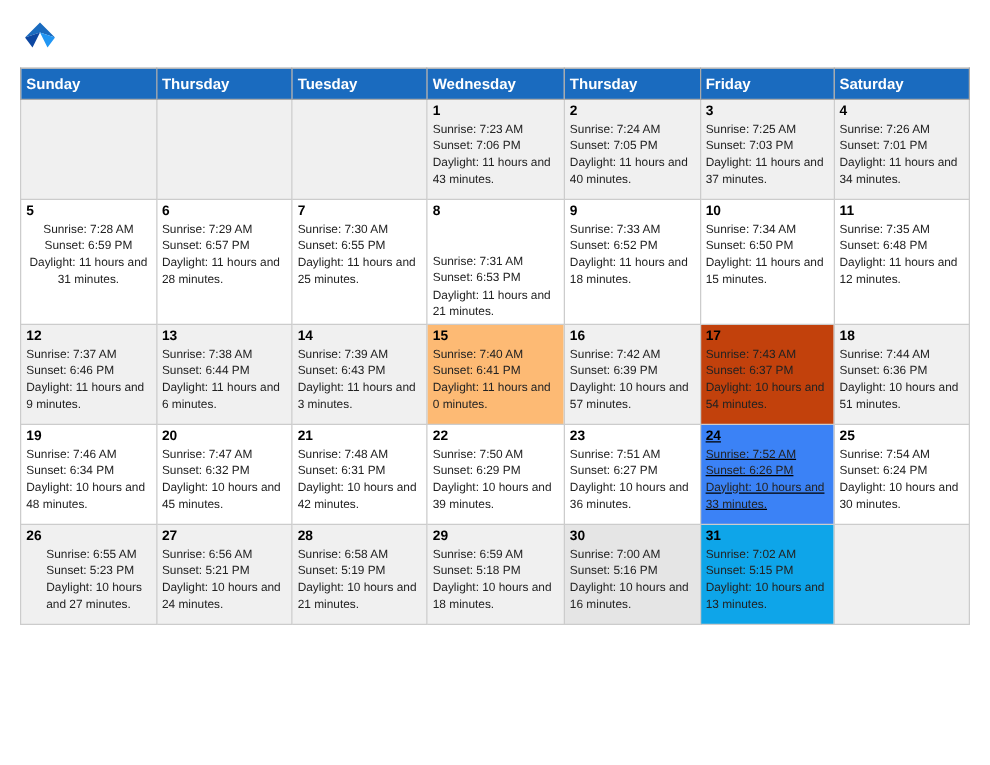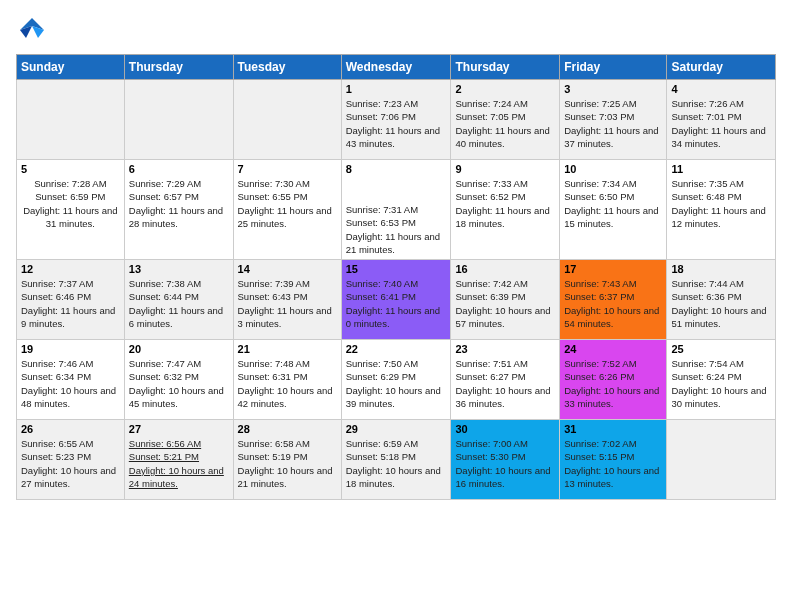--- a/index.html
+++ b/index.html
@@ -218,33 +218,33 @@
             <div class="day-detail" style="white-space: pre-line;">Sunrise: 7:38 AM
 Sunset: 6:44 PM
 Daylight: 11 hours and 6 minutes.</div>
           </td>
           <td style="background: rgb(240, 240, 240);">
             <div class="day-num">14</div>
             <div class="day-detail" style="white-space: pre-line;">Sunrise: 7:39 AM
 Sunset: 6:43 PM
 Daylight: 11 hours and 3 minutes.</div>
           </td>
-          <td style="background: #8b5cf6; margin-left: 12px;">
+          <td style="background: #fdba74; margin-left: 12px;">
             <div class="day-num">15</div>
             <div class="day-detail" style="white-space: pre-line;">Sunrise: 7:40 AM
 Sunset: 6:41 PM
 Daylight: 11 hours and 0 minutes.</div>
           </td>
           <td style="background: rgb(240, 240, 240);">
             <div class="day-num">16</div>
             <div class="day-detail" style="white-space: pre-line;">Sunrise: 7:42 AM
 Sunset: 6:39 PM
 Daylight: 10 hours and 57 minutes.</div>
           </td>
-          <td style="background: #f97316;">
+          <td style="background: #c2410c;">
             <div class="day-num">17</div>
             <div class="day-detail" style="white-space: pre-line;">Sunrise: 7:43 AM
 Sunset: 6:37 PM
 Daylight: 10 hours and 54 minutes.</div>
           </td>
           <td style="background: rgb(240, 240, 240);">
             <div class="day-num">18</div>
             <div class="day-detail" style="white-space: pre-line;">Sunrise: 7:44 AM
 Sunset: 6:36 PM
 Daylight: 10 hours and 51 minutes.</div>
@@ -274,62 +274,62 @@
             <div class="day-detail" style="white-space: pre-line;">Sunrise: 7:50 AM
 Sunset: 6:29 PM
 Daylight: 10 hours and 39 minutes.</div>
           </td>
           <td style="background: rgb(255, 255, 255);">
             <div class="day-num">23</div>
             <div class="day-detail" style="white-space: pre-line;">Sunrise: 7:51 AM
 Sunset: 6:27 PM
 Daylight: 10 hours and 36 minutes.</div>
           </td>
-          <td style="background: #d946ef;">
+          <td style="background: #3b82f6; text-decoration: underline;">
             <div class="day-num">24</div>
             <div class="day-detail" style="white-space: pre-line;">Sunrise: 7:52 AM
 Sunset: 6:26 PM
 Daylight: 10 hours and 33 minutes.</div>
           </td>
           <td style="background: rgb(255, 255, 255);">
             <div class="day-num">25</div>
             <div class="day-detail" style="white-space: pre-line;">Sunrise: 7:54 AM
 Sunset: 6:24 PM
 Daylight: 10 hours and 30 minutes.</div>
           </td>
         </tr>
         <tr>
           <td style="background: rgb(240, 240, 240);">
             <div class="day-num">26</div>
-            <div class="day-detail" style="white-space: pre-line;">Sunrise: 6:55 AM
+            <div class="day-detail" style="white-space: pre-line; margin-left: 16px;">Sunrise: 6:55 AM
 Sunset: 5:23 PM
 Daylight: 10 hours and 27 minutes.</div>
           </td>
           <td style="background: rgb(240, 240, 240);">
             <div class="day-num">27</div>
-            <div class="day-detail" style="white-space: pre-line; text-decoration: underline;">Sunrise: 6:56 AM
+            <div class="day-detail" style="white-space: pre-line;">Sunrise: 6:56 AM
 Sunset: 5:21 PM
 Daylight: 10 hours and 24 minutes.</div>
           </td>
           <td style="background: rgb(240, 240, 240);">
             <div class="day-num">28</div>
             <div class="day-detail" style="white-space: pre-line;">Sunrise: 6:58 AM
 Sunset: 5:19 PM
 Daylight: 10 hours and 21 minutes.</div>
           </td>
           <td style="background: rgb(240, 240, 240);">
             <div class="day-num">29</div>
             <div class="day-detail" style="white-space: pre-line;">Sunrise: 6:59 AM
 Sunset: 5:18 PM
 Daylight: 10 hours and 18 minutes.</div>
           </td>
-          <td style="background: #0ea5e9;">
+          <td style="background: #e5e5e5;">
             <div class="day-num">30</div>
             <div class="day-detail" style="white-space: pre-line;">Sunrise: 7:00 AM
-Sunset: 5:30 PM
+Sunset: 5:16 PM
 Daylight: 10 hours and 16 minutes.</div>
           </td>
           <td style="background: #0ea5e9;">
             <div class="day-num">31</div>
             <div class="day-detail" style="white-space: pre-line;">Sunrise: 7:02 AM
 Sunset: 5:15 PM
 Daylight: 10 hours and 13 minutes.</div>
           </td>
           <td style="background: rgb(240, 240, 240);"></td>
         </tr>

